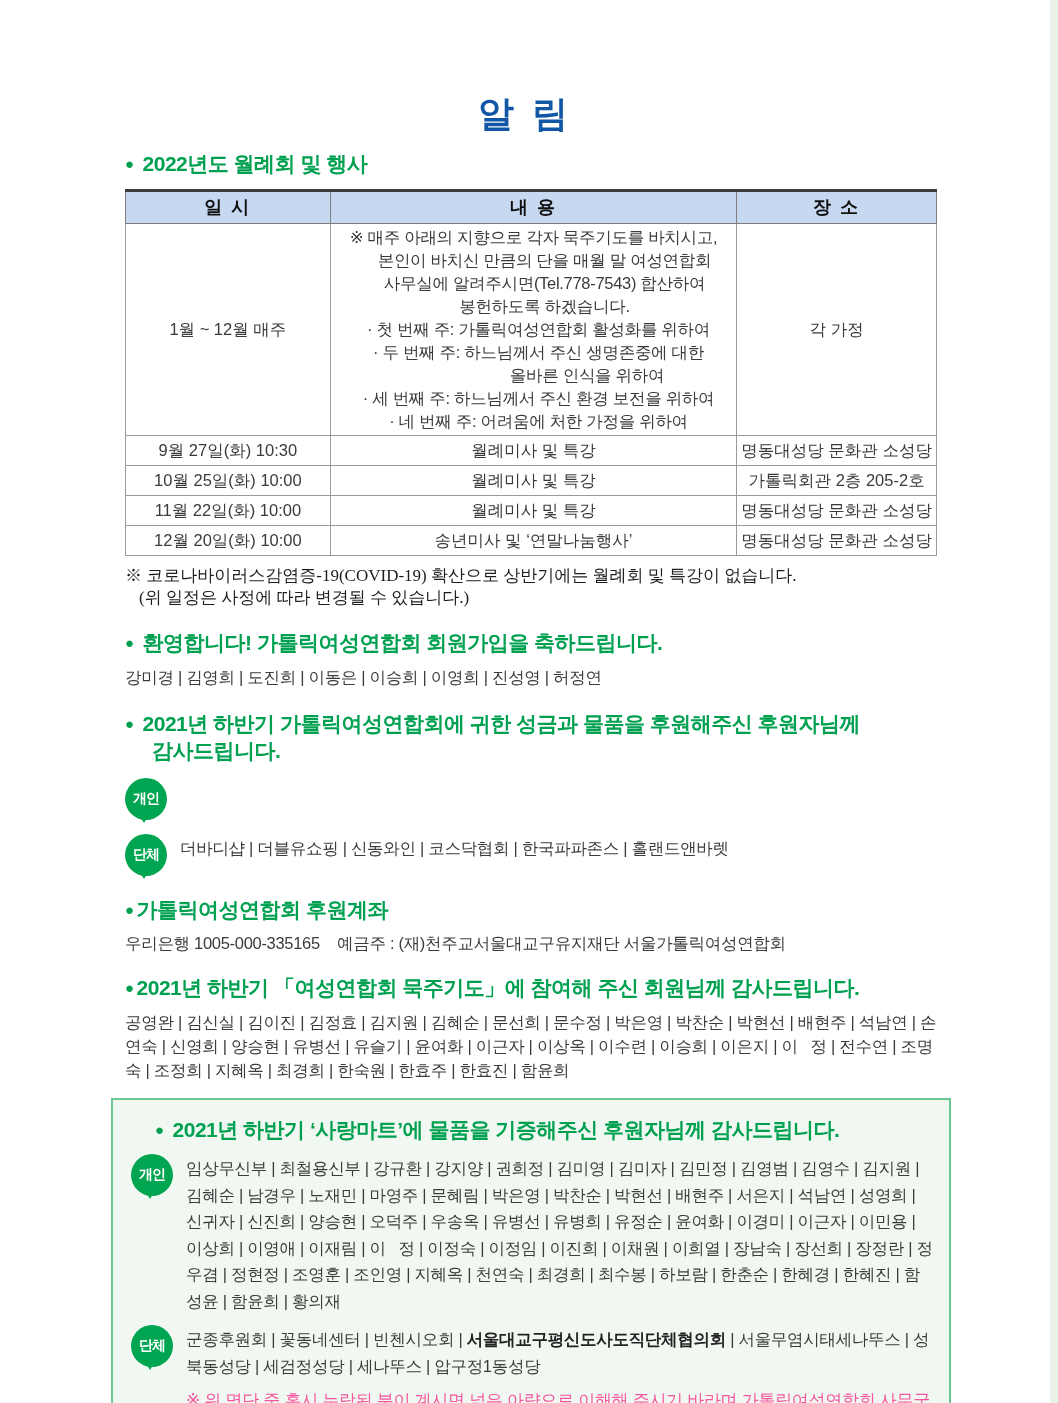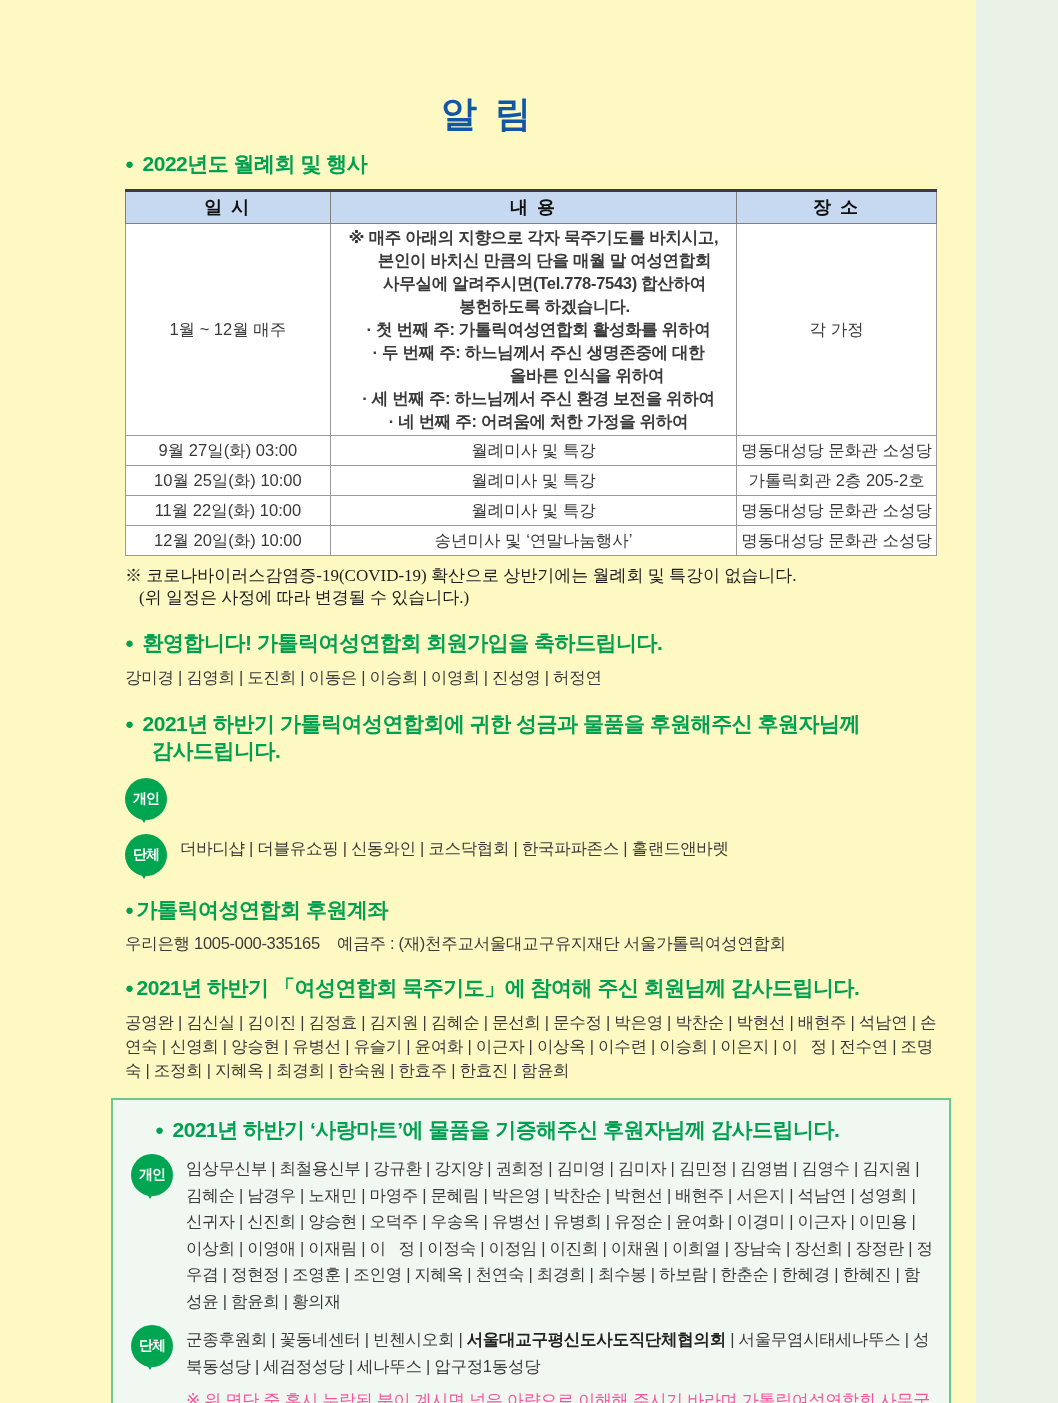--- a/index.html
+++ b/index.html
@@ -1,20 +1,20 @@
 <!DOCTYPE html>
 <html lang="ko"><head>
 <meta charset="utf-8">
 <style>
   html,body{margin:0;padding:0;}
   body{background:#eaf2e8;}
   .page{
     position:relative;
-    width:976px;height:1403px;
-    background:#fef9c3;
+    width:1050px;height:1403px;
+    background:#ffffff;
     overflow:hidden;
     font-family:"Liberation Sans","DejaVu Sans",sans-serif;
     color:#2f2f2f;
     box-sizing:border-box;
   }
   .page-title{
     padding-top:93px;
     text-align:center;
     font-size:36px;
     font-weight:bold;
@@ -51,21 +51,21 @@
     color:#111;
   }
   table.schedule td{
     border:1px solid #9a9a9a;
     font-size:16.5px;
     color:#3a3a3a;
     text-align:center;
     padding:2px 0;
     line-height:25px;
   }
-  td.cell-content-big{text-align:left;padding:8px 6px 8px 20px;font-weight:bold;}
+  td.cell-content-big{text-align:left;padding:8px 6px 8px 20px;}
   .cl{line-height:23px;letter-spacing:-0.3px;}
   .cl.hang{padding-left:22px;text-indent:-22px;}
   .cl.ind1{padding-left:22px;}
   .cl.dot{padding-left:10px;}
   .cl.deep{padding-left:107px;}
   .table-note{
     margin-top:9px;
     font-family:"Liberation Serif","DejaVu Serif",serif;
     font-size:17px;
     color:#1d1d1d;
@@ -154,21 +154,21 @@
             <div class="cl ind1">봉헌하도록 하겠습니다.</div>
             <div class="cl dot">· 첫 번째 주: 가톨릭여성연합회 활성화를 위하여</div>
             <div class="cl dot">· 두 번째 주: 하느님께서 주신 생명존중에 대한</div>
             <div class="cl deep">올바른 인식을 위하여</div>
             <div class="cl dot">· 세 번째 주: 하느님께서 주신 환경 보전을 위하여</div>
             <div class="cl dot">· 네 번째 주: 어려움에 처한 가정을 위하여</div>
           </td>
           <td>각 가정</td>
         </tr>
         <tr>
-          <td>9월 27일(화) 03:00</td>
+          <td>9월 27일(화) 10:30</td>
           <td>월례미사 및 특강</td>
           <td>명동대성당 문화관 소성당</td>
         </tr>
         <tr>
           <td>10월 25일(화) 10:00</td>
           <td>월례미사 및 특강</td>
           <td>가톨릭회관 2층 205-2호</td>
         </tr>
         <tr>
           <td>11월 22일(화) 10:00</td>

